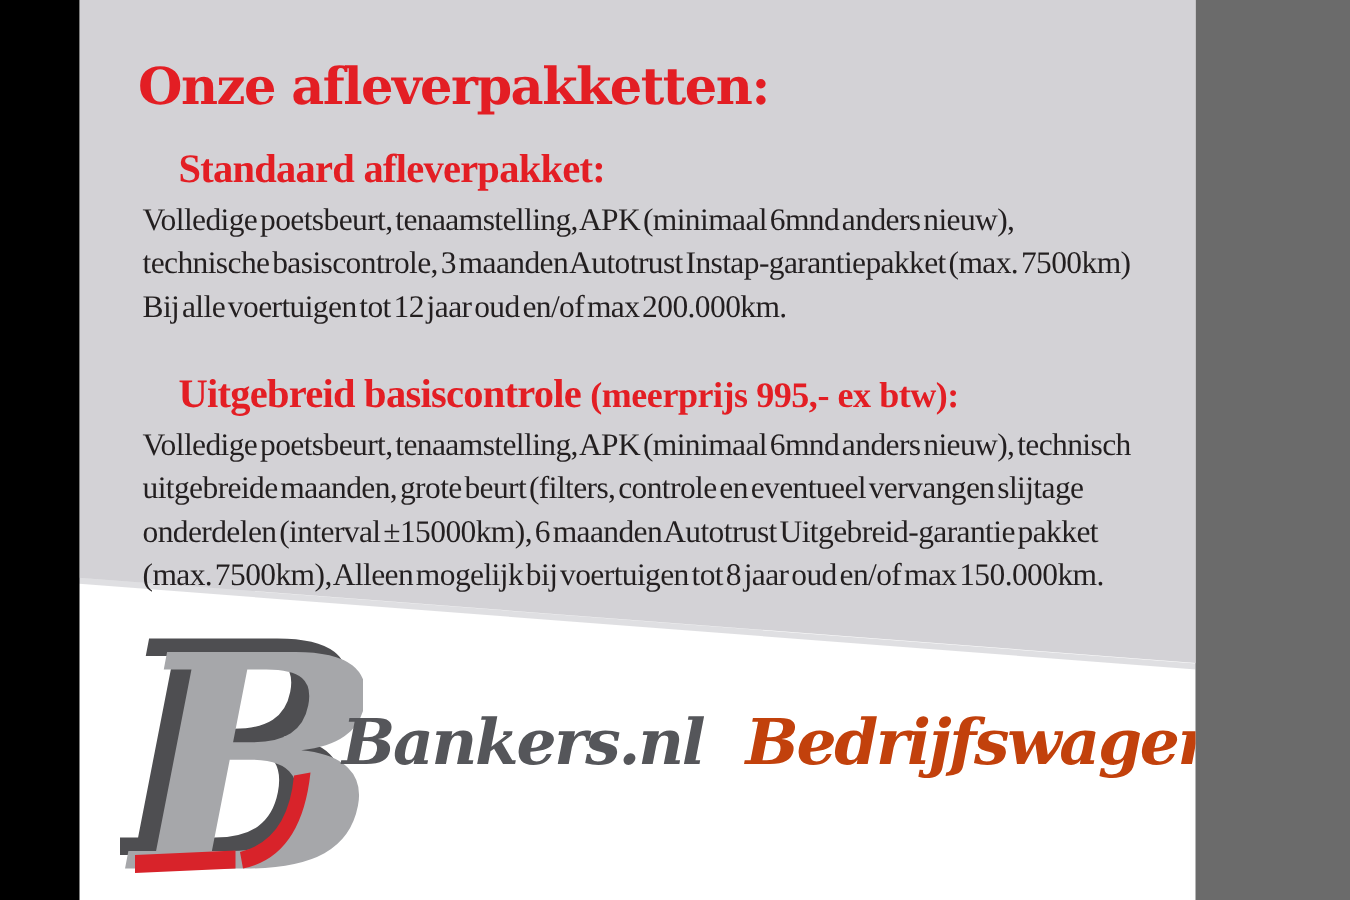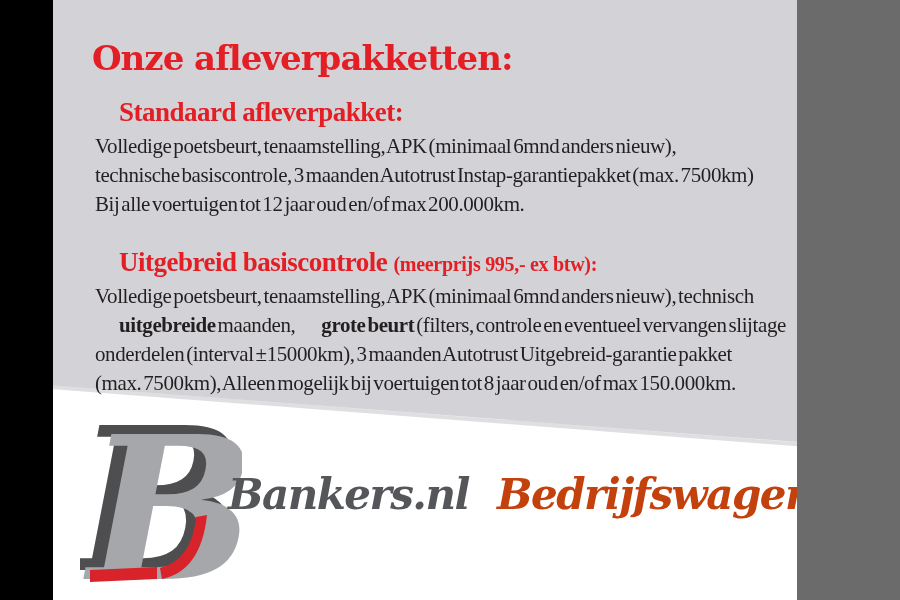--- a/index.html
+++ b/index.html
@@ -39,33 +39,33 @@
     font-family: "DejaVu Serif", serif;
     font-size: 34px; font-weight: bold; color: #e31e24;
     letter-spacing: -1px; white-space: nowrap;
   }
   .section-heading {
     position: absolute; left: 95px; z-index: 10;
     font-family: "Liberation Serif", serif;
     font-size: 27px; font-weight: bold; color: #e31e24;
     letter-spacing: -0.5px; white-space: nowrap; margin-left: 24px;
   }
-  .section-heading .heading-note { font-size: 20px; letter-spacing: -0.3px; }
+  .section-heading .heading-note { font-size: 24px; letter-spacing: -0.3px; }
   .heading-std { top: 97px; }
   .heading-uit { top: 247px; }
 
   .body-block {
     position: absolute; left: 95px; z-index: 10;
     font-family: "Liberation Serif", serif;
     font-size: 21px; line-height: 29px; color: #231f20;
     letter-spacing: -0.4px; word-spacing: -3px; white-space: nowrap;
   }
   .body-std { top: 132px; }
   .body-uit { top: 282px; }
-  .body-block .b { font-weight: bold; margin-left: 24px; }
+  .body-block .b { font-weight: normal; }
 
   
   .logo-svg { position: absolute; left: 80px; top: 422px; z-index: 10; }
   .brand-row {
     position: absolute; left: 228px; top: 470px; z-index: 10;
     display: flex; align-items: flex-end; gap: 28px;
     font-family: "DejaVu Serif", serif;
     font-size: 42px; font-weight: bold; font-style: italic;
     letter-spacing: -1.5px; white-space: nowrap;
   }
@@ -94,21 +94,21 @@
   <div class="section-heading heading-uit">
     <span>Uitgebreid basiscontrole</span>
     <span> </span>
     <span class="heading-note">(meerprijs 995,- ex btw):</span>
   </div>
   <div class="body-block body-uit">
     <div>Volledige poetsbeurt, tenaamstelling, APK (minimaal 6mnd anders nieuw), technisch</div>
     <div>
       <span class="b">uitgebreide</span><span> maanden, </span><span class="b">grote beurt</span><span> (filters, controle en eventueel vervangen slijtage</span>
     </div>
-    <div>onderdelen (interval ±15000km), 3 maanden Autotrust Uitgebreid-garantie pakket</div>
+    <div>onderdelen (interval ±15000km), 6 maanden Autotrust Uitgebreid-garantie pakket</div>
     <div>(max. 7500km), Alleen mogelijk bij voertuigen tot 8 jaar oud en/of max 150.000km.</div>
   </div>
 
   <svg class="logo-svg" width="162" height="178" viewBox="0 0 162 178">
     <text x="-4" y="148" font-family="DejaVu Serif, serif" font-size="198" font-weight="bold" font-style="italic" fill="#4e4e51">B</text>
     <text x="8" y="157" font-family="DejaVu Serif, serif" font-size="198" font-weight="bold" font-style="italic" fill="#a6a7aa">B</text>
     <path d="M10 148 L77 145 L77 157 L10 160 Z" fill="#d8232a"></path>
     <path d="M82 157 Q121 149 127 93 L116 95 Q112 138 80 146 Z" fill="#d8232a"></path>
   </svg>
 

